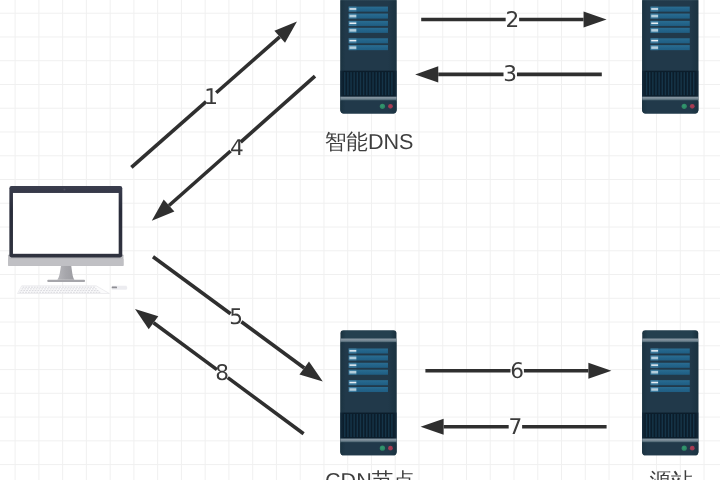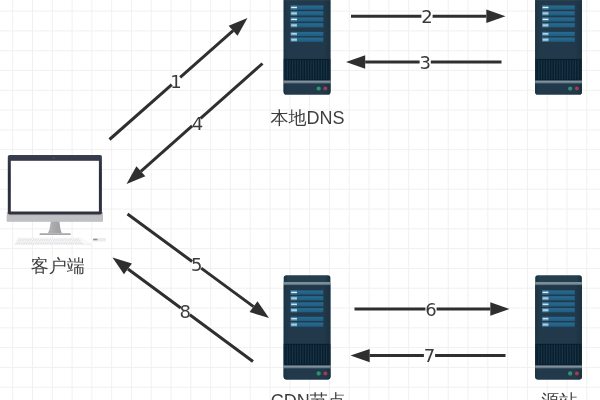--- a/index.html
+++ b/index.html
@@ -423,17 +423,16 @@
         <line x1="423.9" y1="355.6" x2="369.7" y2="355.6" stroke="#2f2f2f" stroke-width="3" stroke-linecap="butt"></line>
         <path d="M 350.5 355.6 L 369.7 348.90000000000003 L 369.7 362.3 Z" fill="#2f2f2f" stroke="none"></path>
         <text x="429.5" y="355.8" text-anchor="middle" dominant-baseline="central" fill="#3a3a3a" stroke="none" font-size="18" font-family="&quot;DejaVu Sans&quot;, sans-serif">7</text>
         <line x1="253" y1="361.5" x2="189.79022828931105" y2="314.7112721856822" stroke="#2f2f2f" stroke-width="3" stroke-linecap="butt"></line>
         <line x1="180.78811820281416" y1="308.04778856293717" x2="127.93218871970893" y2="268.9231147818486" stroke="#2f2f2f" stroke-width="3" stroke-linecap="butt"></line>
         <path d="M 112.5 257.5 L 131.9183798154582 263.5379239265335 L 123.94599762395968 274.3083056371637 Z" fill="#2f2f2f" stroke="none"></path>
         <text x="185.2" y="311.5" text-anchor="middle" dominant-baseline="central" fill="#3a3a3a" stroke="none" font-size="18" font-family="&quot;DejaVu Sans&quot;, sans-serif">8</text>
       </g>
   </svg>
 
-  <div class="lbl" style="left:57.7px;top:257.3px;">客户端</div>
-  <div class="lbl" style="left:307.6px;top:108.8px;">本地DNS</div>
+  <div class="lbl" style="left:307.6px;top:108.8px;">智能DNS</div>
   <div class="lbl" style="left:308.3px;top:392.4px;">CDN节点</div>
   <div class="lbl" style="left:559.2px;top:392.4px;">源站</div>
 </div>
 
 </body></html>

